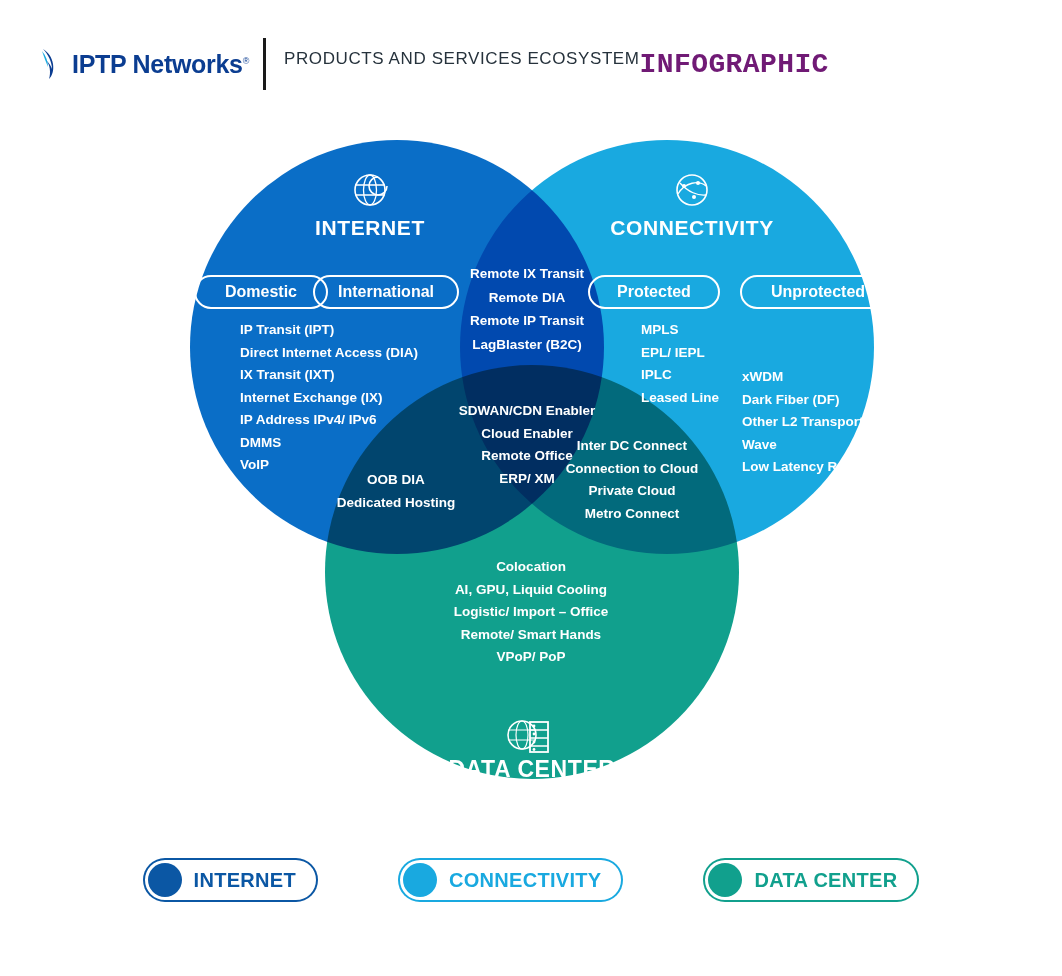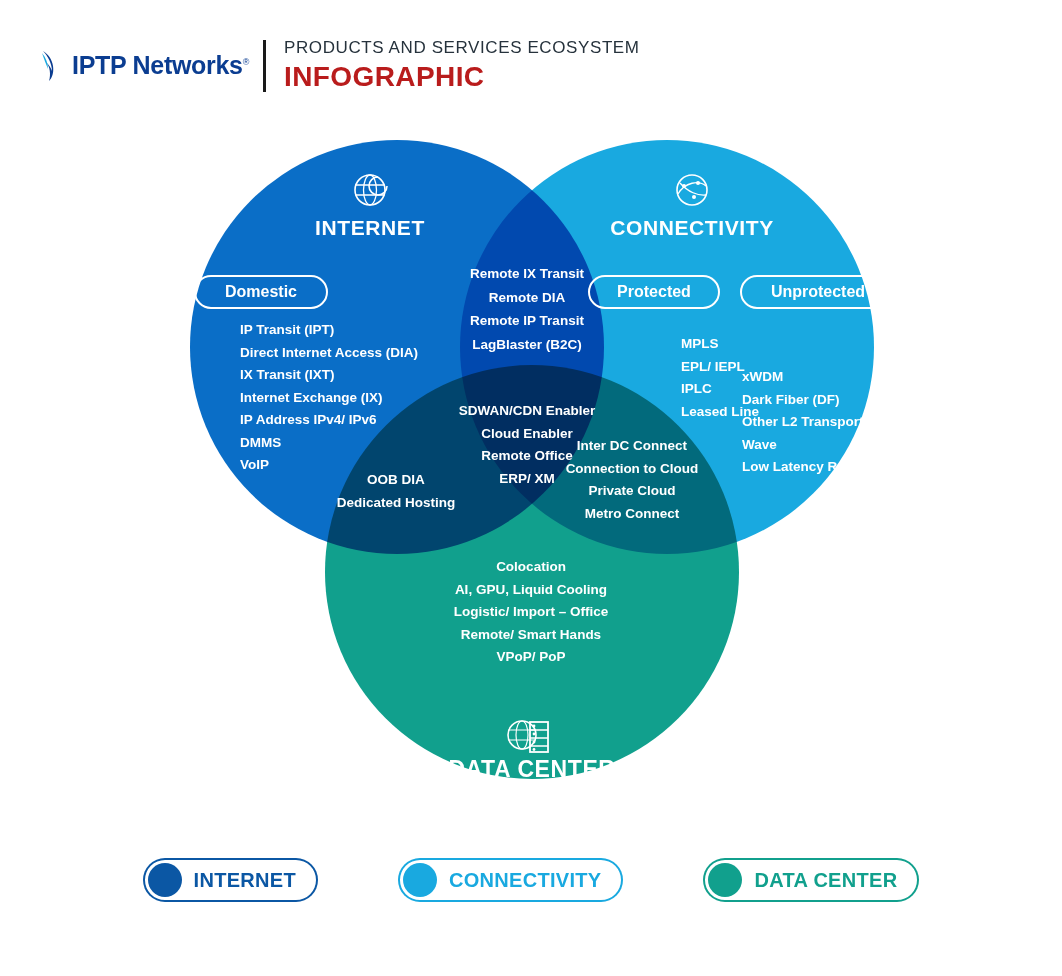--- a/index.html
+++ b/index.html
@@ -48,35 +48,36 @@
     font-weight: normal;
   }
   #header-divider {
     width: 3px;
     height: 52px;
     background: #1a1a1a;
     margin-right: 18px;
   }
   #header-titles {
     display: flex;
-    flex-direction: column;
+    flex-direction: row;
     justify-content: center;
   }
   #header-sub {
     font-size: 17px;
     letter-spacing: 0.6px;
     color: #26323c;
     font-weight: normal;
     margin-bottom: 3px;
   }
   #header-main {
     font-size: 28px;
     font-weight: bold;
     letter-spacing: 0.4px;
-    color: #b91c1c;
+    color: #701a75;
+    font-family: Liberation Mono, monospace;
   }
 
   
   #venn {
     position: absolute;
     left: 0;
     top: 120px;
     width: 1062px;
     height: 720px;
   }
@@ -217,20 +218,21 @@
 
     <svg class="icon-svg" style="left:348px; top:48px;" width="44" height="44" viewBox="0 0 44 44">
       <circle cx="22" cy="22" r="15" fill="none" stroke="#ffffff" stroke-width="1.6"></circle>
       <ellipse cx="22" cy="22" rx="6.5" ry="15" fill="none" stroke="#ffffff" stroke-width="1.3"></ellipse>
       <path d="M7.5 17 H36.5 M7.5 27 H36.5" stroke="#ffffff" stroke-width="1.3" fill="none"></path>
       <path d="M30 9 a9 9 0 1 0 9 9" fill="none" stroke="#ffffff" stroke-width="1.6"></path>
     </svg>
     <div class="label-text circle-title" style="left:250px; top:96px; width:240px;">INTERNET</div>
 
     <div class="pill" style="left:194px; top:155px; width:102px;">Domestic</div>
+    <div class="pill" style="left:313px; top:155px; width:114px;">International</div>
 
     <div class="list left" style="left:240px; top:199px;">
       <span class="row">IP Transit (IPT)</span>
       <span class="row">Direct Internet Access (DIA)</span>
       <span class="row">IX Transit (IXT)</span>
       <span class="row">Internet Exchange (IX)</span>
       <span class="row">IP Address IPv4/ IPv6</span>
       <span class="row">DMMS</span>
       <span class="row">VoIP</span>
     </div>
@@ -241,21 +243,21 @@
       <path d="M10 15 C18 24, 28 28, 36 27" fill="none" stroke="#ffffff" stroke-width="1.3"></path>
       <circle cx="14" cy="18" r="2" fill="#ffffff"></circle>
       <circle cx="28" cy="15" r="2" fill="#ffffff"></circle>
       <circle cx="24" cy="29" r="2" fill="#ffffff"></circle>
     </svg>
     <div class="label-text circle-title" style="left:572px; top:96px; width:240px;">CONNECTIVITY</div>
 
     <div class="pill" style="left:588px; top:155px; width:100px;">Protected</div>
     <div class="pill" style="left:740px; top:155px; width:124px;">Unprotected</div>
 
-    <div class="list left" style="left:641px; top:213px;margin-left:40px;">
+    <div class="list left" style="left:641px; top:199px;">
       <span class="row">MPLS</span>
       <span class="row">EPL/ IEPL</span>
       <span class="row">IPLC</span>
       <span class="row">Leased Line</span>
     </div>
 
     <div class="list left" style="left:742px; top:199px;margin-top:47px;">
       <span class="row">xWDM</span>
       <span class="row">Dark Fiber (DF)</span>
       <span class="row">Other L2 Transport</span>

